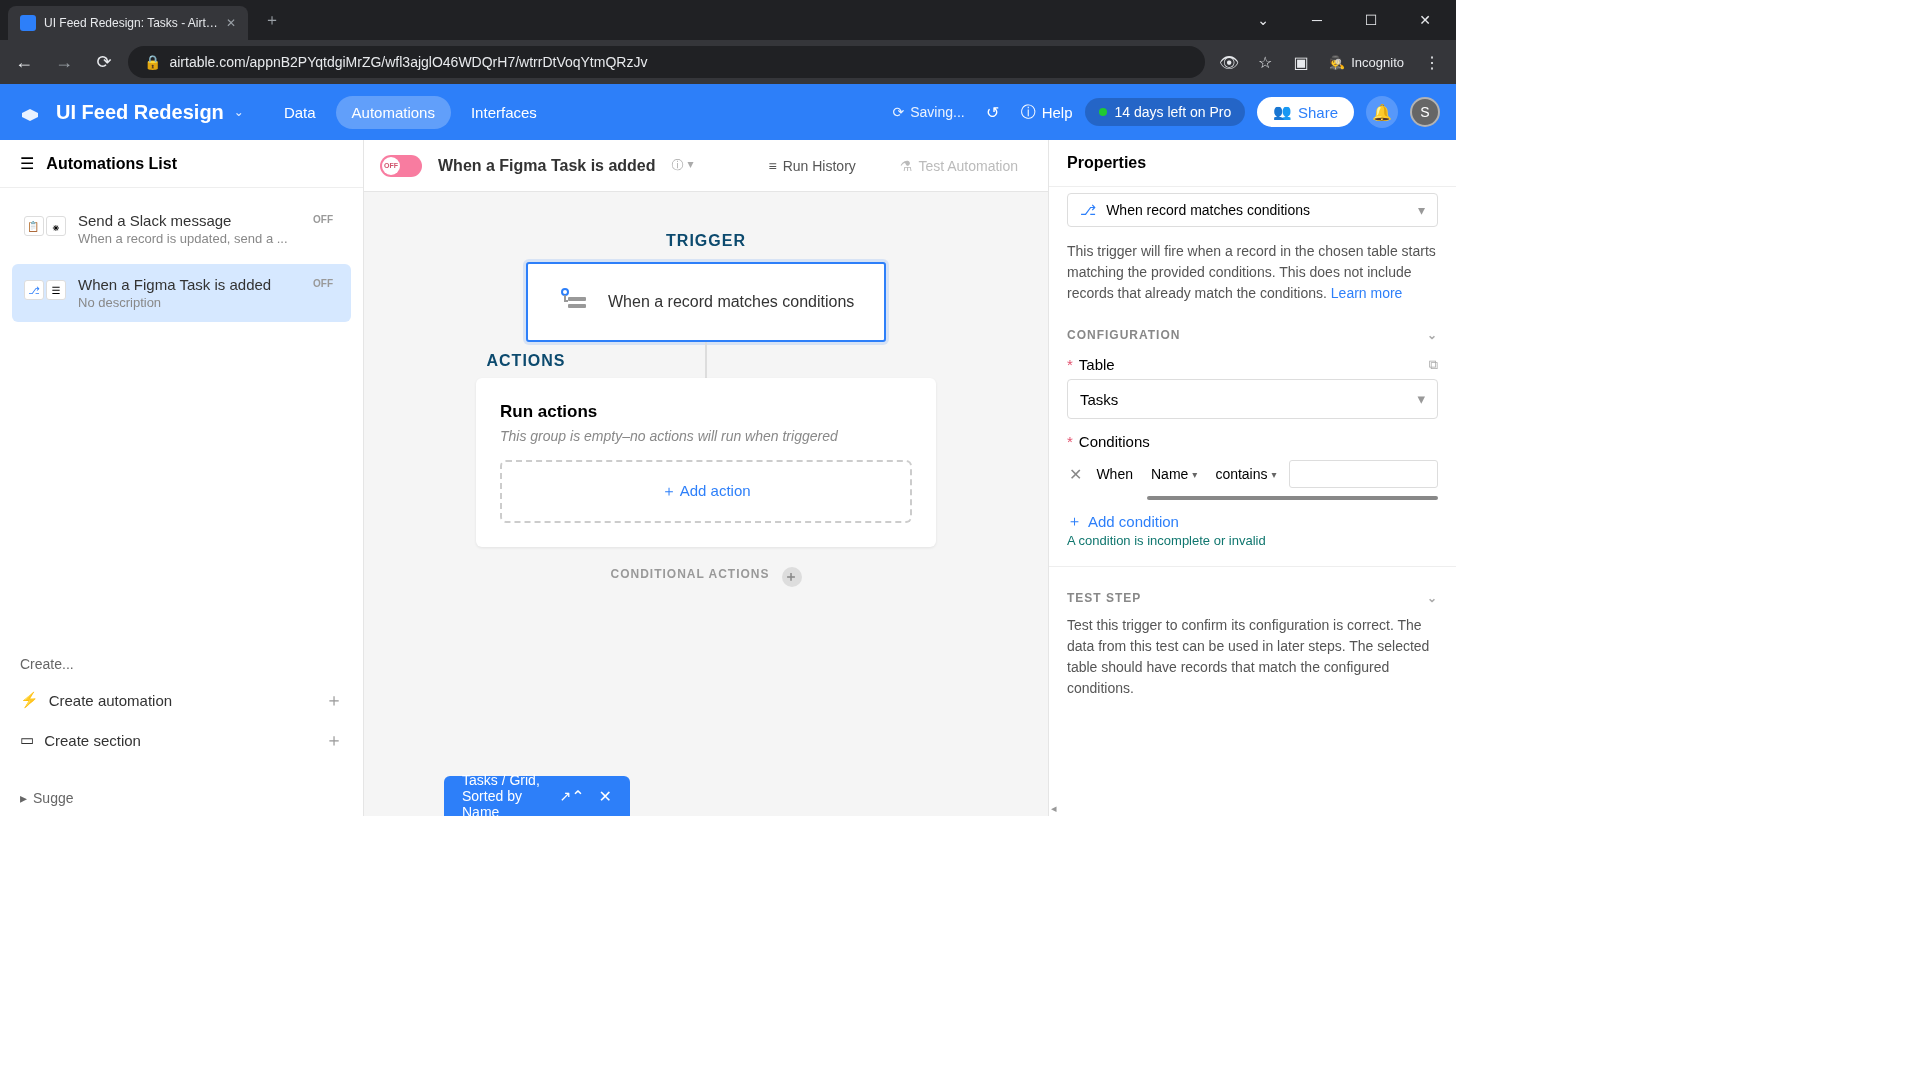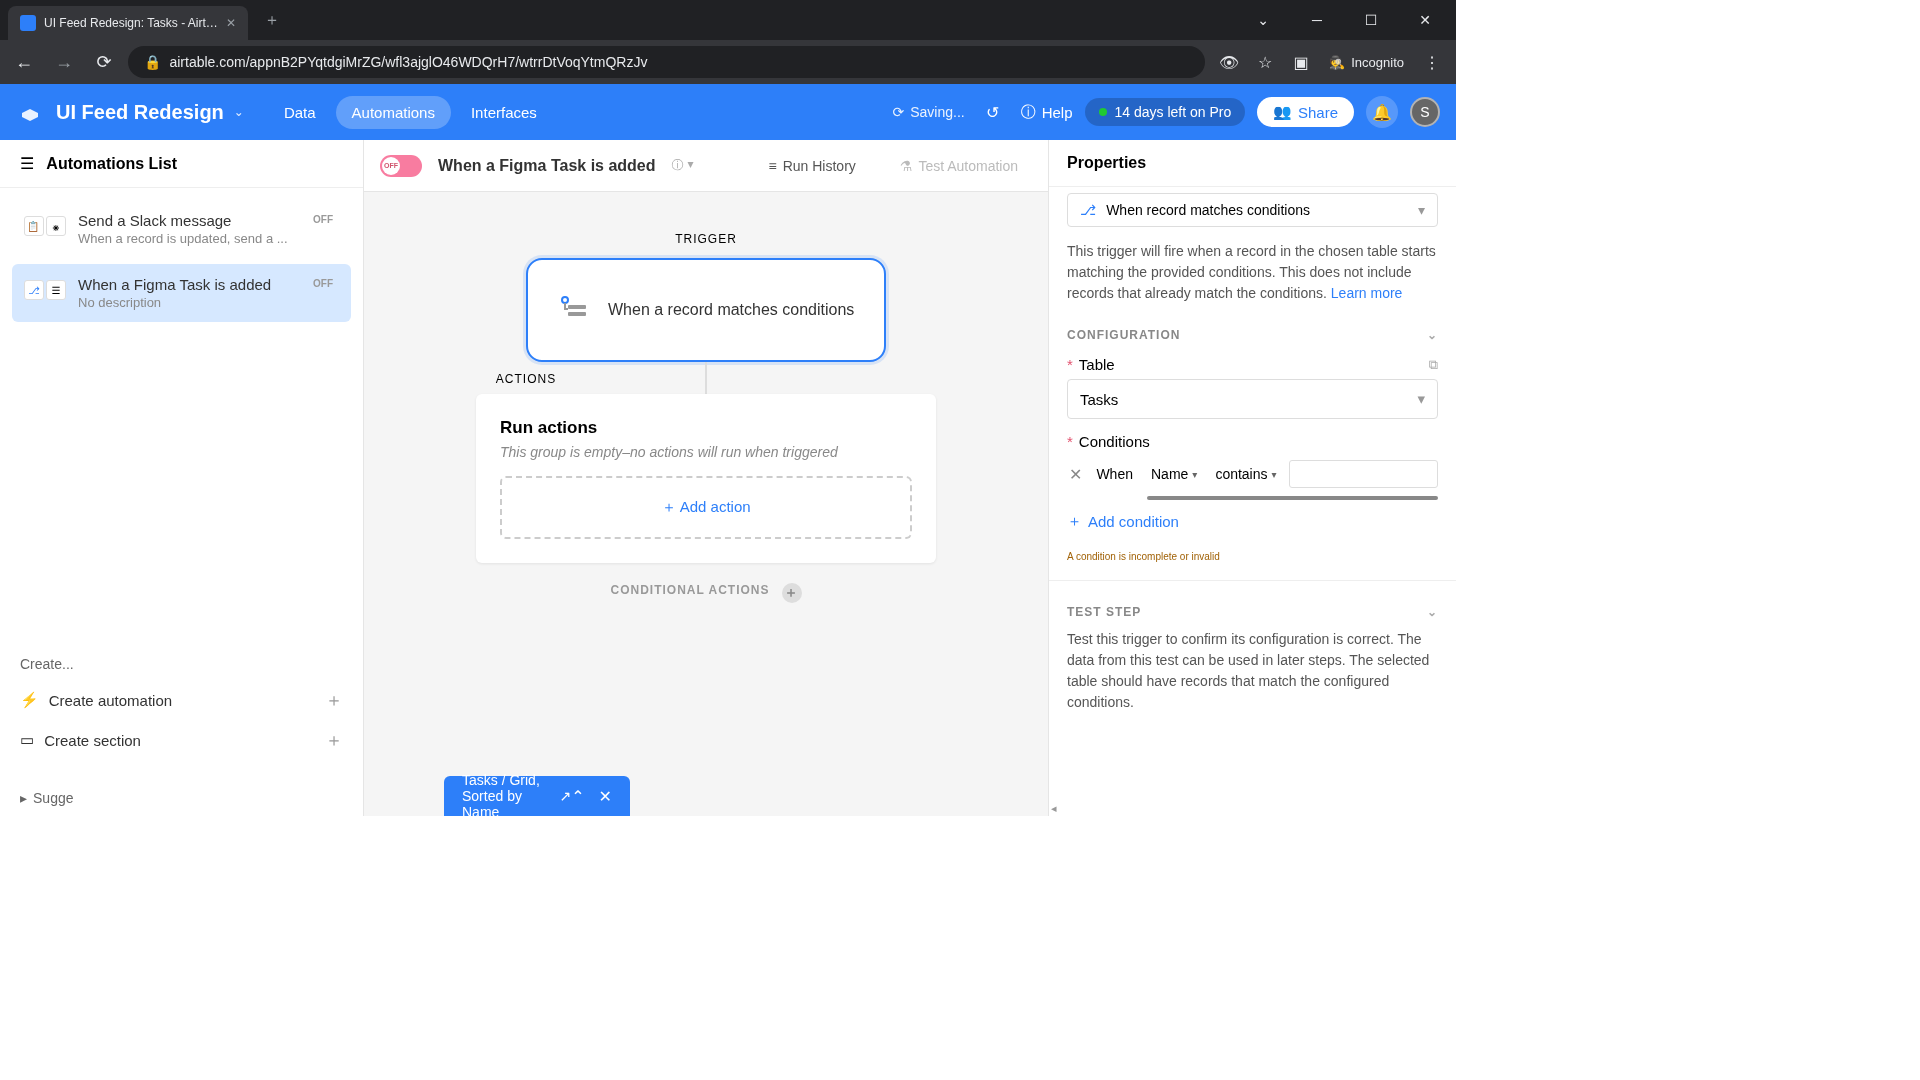--- a/index.html
+++ b/index.html
@@ -71,22 +71,22 @@
 .canvas-header { height: 52px; background: #fff; border-bottom: 1px solid #e5e5e5; display: flex; align-items: center; padding: 0 16px; gap: 16px; }
 .toggle { width: 42px; height: 22px; background: #f87ca0; border-radius: 11px; position: relative; cursor: pointer; }
 .toggle-knob { position: absolute; left: 2px; top: 2px; width: 18px; height: 18px; background: #fff; border-radius: 50%; display:flex; align-items:center; justify-content:center; font-size:7px; font-weight:700; color:#d0566e; }
 .canvas-title { font-size: 16px; font-weight: 600; color: #333; }
 .title-icons { display: flex; gap: 4px; color: #aaa; font-size: 12px; }
 .canvas-header-spacer { flex: 1; }
 .hdr-btn { padding: 6px 14px; border-radius: 16px; font-size: 14px; display: flex; align-items: center; gap: 6px; cursor: pointer; color: #555; }
 .hdr-btn.disabled { color: #bbb; }
 
 .flow { flex: 1; padding: 40px; overflow: auto; display: flex; flex-direction: column; align-items: center; }
-.flow-label { font-size: 12px; font-weight: 400; letter-spacing: 1px; color: #000000; margin-bottom: 12px; }
-.trigger-card { background: #fff; border: 2px solid #2d7ff9; border-radius: 16px; padding: 32px 28px; display: flex; align-items: center; gap: 16px; min-width: 360px; box-shadow: 0 0 0 3px rgba(45,127,249,0.15); cursor: pointer; }
+.flow-label { font-size: 16px; font-weight: 700; letter-spacing: 1px; color: #0c4a6e; margin-bottom: 12px; }
+.trigger-card { background: #fff; border: 2px solid #2d7ff9; border-radius: 3px; padding: 20px 28px; display: flex; align-items: center; gap: 16px; min-width: 360px; box-shadow: 0 0 0 3px rgba(45,127,249,0.15); cursor: pointer; }
 .trigger-icon { width: 36px; height: 36px; display: flex; align-items: center; justify-content: center; }
 .trigger-text { font-size: 16px; font-weight: 500; color: #333; }
 .connector { width: 2px; height: 40px; background: #ddd; }
 .actions-card { background: #fff; border-radius: 6px; padding: 24px; width: 460px; box-shadow: 0 1px 3px rgba(0,0,0,0.08); }
 .actions-title { font-size: 17px; font-weight: 600; margin-bottom: 6px; }
 .actions-empty { font-size: 14px; color: #888; font-style: italic; margin-bottom: 16px; }
 .add-action { border: 2px dashed #ccc; border-radius: 6px; padding: 20px; text-align: center; color: #2d7ff9; font-size: 15px; font-weight: 500; cursor: pointer; }
 .cond-row { display: flex; gap: 12px; color: #999; font-size: 12px; font-weight: 600; letter-spacing: 1px; margin-top: 20px; }
 .cond-plus { width: 20px; height: 20px; border-radius: 50%; background: #ddd; display: flex; align-items: center; justify-content: center; cursor: pointer; color: #888; font-size: 14px; }
 
@@ -106,21 +106,21 @@
 .field-label .icon-r { margin-left: auto; color: #aaa; font-size: 13px; cursor: pointer; }
 .select-box { border: 1px solid #ddd; border-radius: 4px; padding: 10px 12px; display: flex; align-items: center; font-size: 15px; cursor: pointer; }
 .select-box .dd { margin-left: auto; color: #999; }
 .cond-builder { display: flex; align-items: center; gap: 6px; margin-top: 10px; font-size: 14px; }
 .cond-x { color: #888; cursor: pointer; font-size: 16px; padding: 2px; }
 .cond-token { display: flex; align-items: center; gap: 4px; padding: 4px 6px; text-align: center; }
 .cond-dd { font-size: 10px; color: #666; }
 .cond-input { border: 1px solid #ddd; border-radius: 3px; height: 28px; flex: 1; min-width: 110px; padding: 0 6px; }
 .scroll-ind { height: 4px; background: #888; border-radius: 2px; margin: 8px 0 8px 80px; }
 .add-cond { color: #2d7ff9; font-size: 15px; font-weight: 500; margin-top: 12px; cursor: pointer; display: flex; align-items: center; gap: 6px; }
-.error-text { color: #a16207; font-size: 10px; margin-top: 20px; }
+.error-text { color: #0f766e; font-size: 13px; margin-top: 2px; }
 .divider { height: 1px; background: #eee; margin: 18px -18px 0; }
 .test-desc { font-size: 14px; color: #555; line-height: 1.5; margin-top: 10px; }
 .h-scroll-container { height: 16px; display: flex; align-items:center; padding: 0 2px; }
 .h-scroll-btn { font-size: 11px; color: #999; }
 
 
 .toast { position: absolute; left: 80px; bottom: 0; right: 418px; height: 40px; background: #2d7ff9; color: #fff; border-radius: 6px 6px 0 0; display: flex; align-items: center; padding: 0 18px; font-size: 14px; }
 .toast-actions { margin-left: auto; display: flex; gap: 14px; }
 .toast-btn { cursor: pointer; font-size: 16px; }
 svg { display: block; }

